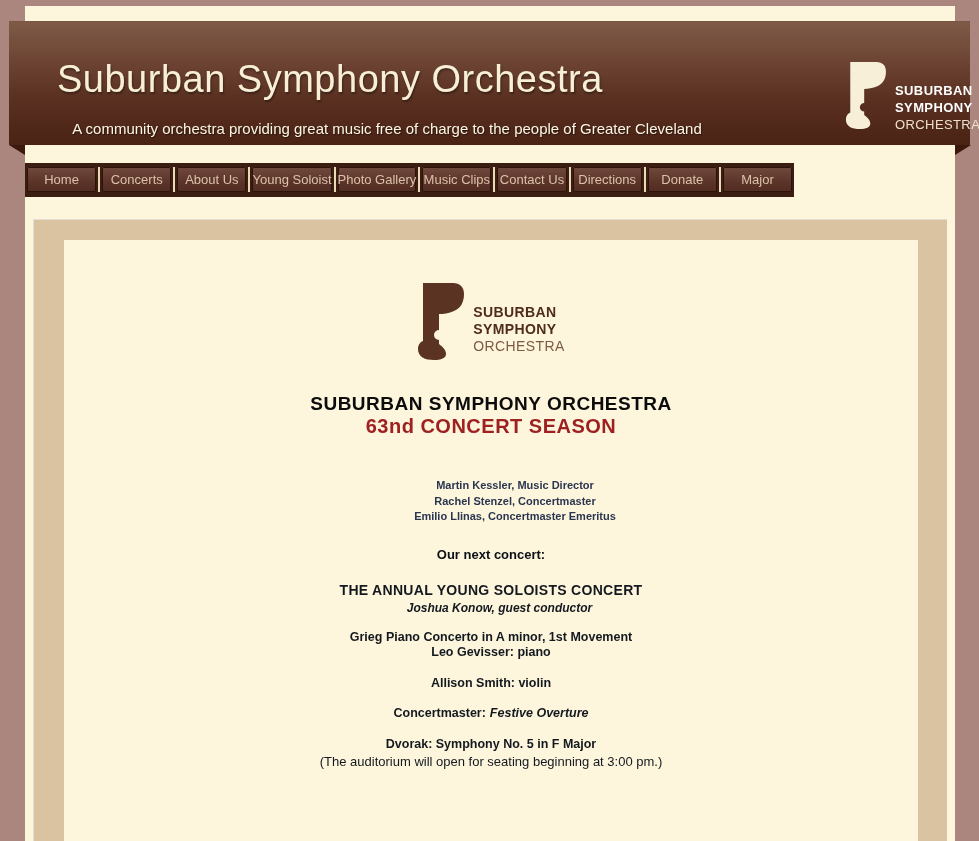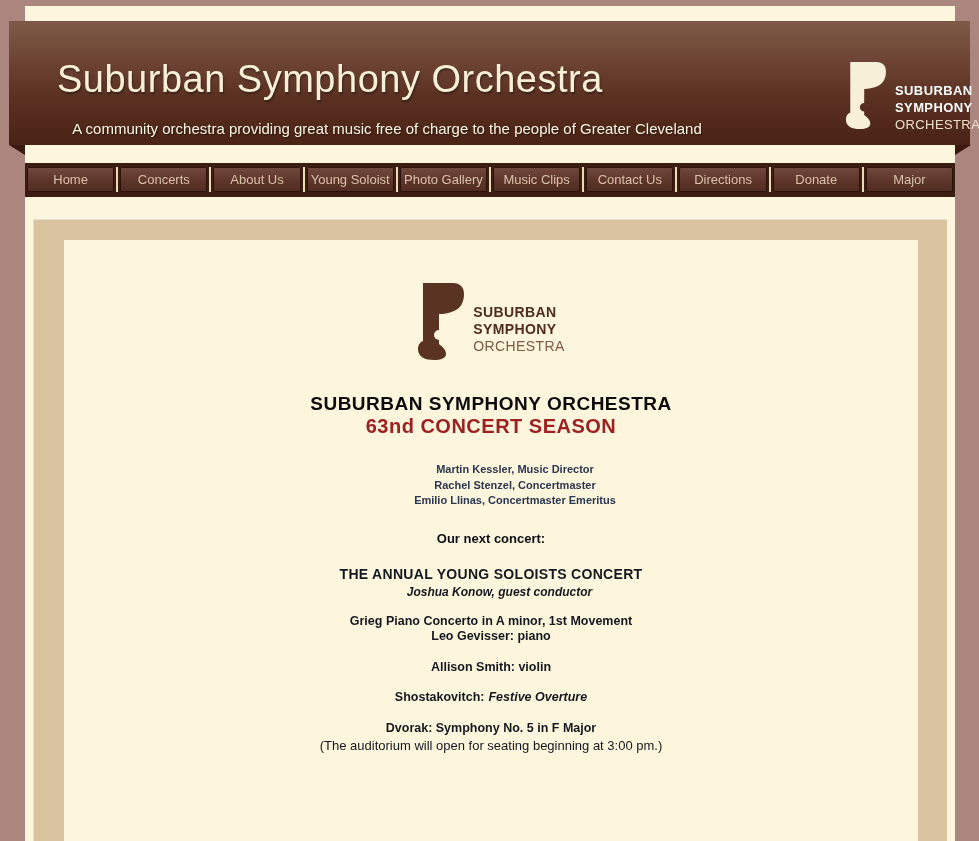--- a/index.html
+++ b/index.html
@@ -66,21 +66,21 @@
   .logo-text div { font-weight: bold; letter-spacing: 0.4px; }
 
   .header-logo { position: absolute; left: 836px; top: 40px; }
   .header-logo .logo-text { margin-top: 20px; font-size: 13px; line-height: 17px; color: #ffffff; }
   .header-logo .logo-text .lt-3 { font-weight: 400; color: #eee1cb; }
 
   
   .nav {
     position: absolute;
     left: 25px; top: 163px;
-    width: 930px; height: 34px;
+    width: 769px; height: 34px;
     background: #3b1d12;
     display: flex;
     align-items: stretch;
     padding: 4px 2px 5px 2px;
     gap: 2px;
     z-index: 4;
   }
   .nav-sep { width: 2px; background: #ead9b7; flex: 0 0 auto; }
   .nav-btn {
     flex: 1 1 0;
@@ -126,21 +126,21 @@
     letter-spacing: 0.5px;
     color: #0c0c0c;
   }
   .season-heading {
     font-size: 20px;
     font-weight: bold;
     letter-spacing: 0.5px;
     color: #9e2121;
   }
   .credits {
-    margin-top: 24px;
+    margin-top: 40px;
     font-size: 11px;
     font-weight: bold;
     line-height: 15.5px;
     color: #2a3550;
     padding-left: 48px;
   }
   .next-label { margin-top: 22px; font-size: 13px; font-weight: bold; color: #0c0f16; }
   .concert-title { margin-top: 20px; font-size: 14px; font-weight: bold; letter-spacing: 0.3px; }
   .conductor { margin-top: 3px; font-size: 12px; font-weight: bold; font-style: italic; margin-left: 17px; }
   .program-block { margin-top: 15px; font-size: 12.5px; font-weight: bold; line-height: 15.5px; }
@@ -229,21 +229,21 @@
     <div class="program-block">
       <div>Grieg Piano Concerto in A minor, 1st Movement</div>
       <div>Leo Gevisser: piano</div>
     </div>
 
     <div class="program-block">
       <div>Allison Smith: violin</div>
     </div>
 
     <div class="program-block">
-      <span>Shostakovitch:</span><span class="italic">Festive Overture</span>
+      <span>Concertmaster:</span><span class="italic">Festive Overture</span>
     </div>
 
     <div class="program-block">
       <div>Dvorak: Symphony No. 5 in F Major</div>
     </div>
 
     <div class="seating-note">(The auditorium will open for seating beginning at 3:00 pm.)</div>
 
   </div>
 </div>

